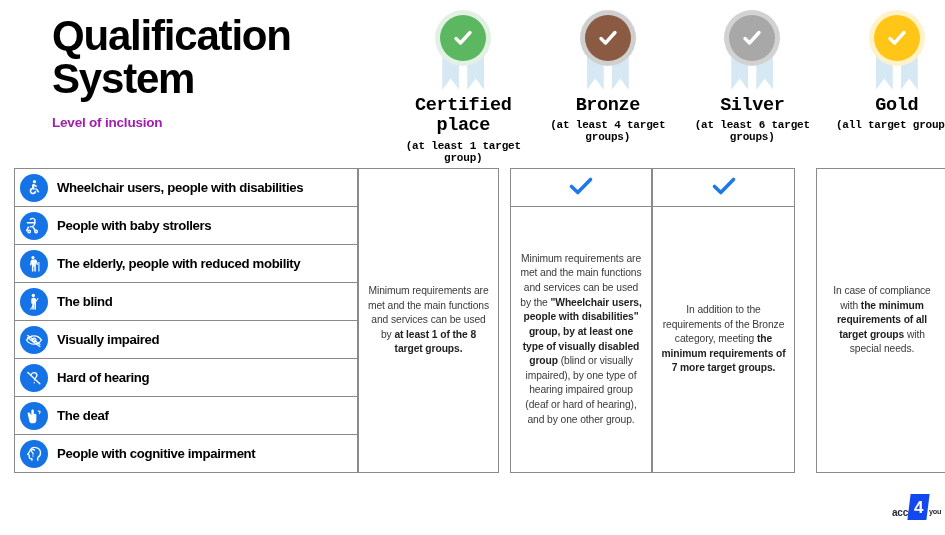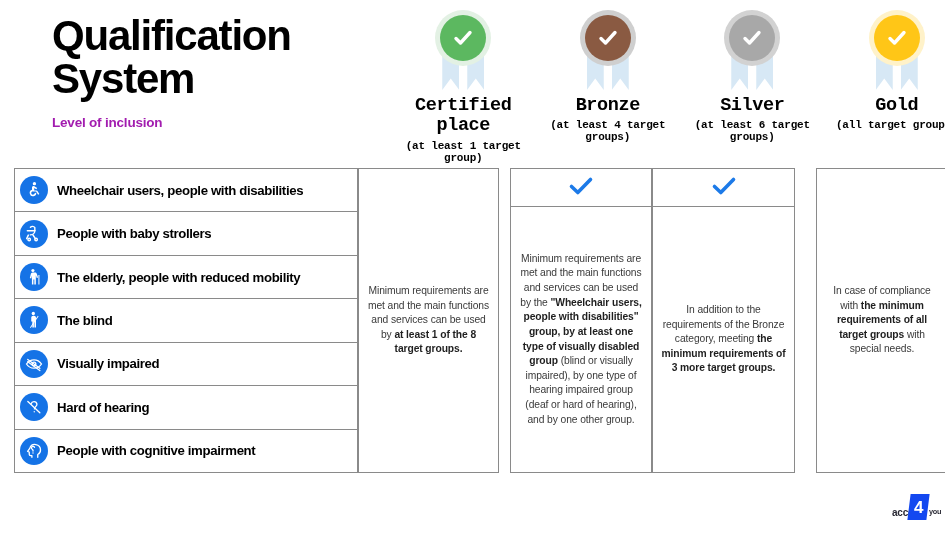--- a/index.html
+++ b/index.html
@@ -414,20 +414,29 @@
       <span class="row-icon">
         <svg width="20" height="20" viewBox="0 0 24 24" fill="none" stroke="#fff" stroke-width="1.6" stroke-linecap="round">
           <path d="M8.5 8.2a3.6 3.6 0 0 1 7 .4c0 2.6-3 3.3-3 5.7"></path>
           <path d="M12.3 17.6v.2"></path>
           <path d="M4.6 5.4 19 18.9"></path>
         </svg>
       </span>
       <span class="row-label">Hard of hearing</span>
     </div>
 
+    <div class="row">
+      <span class="row-icon">
+        <svg width="20" height="20" viewBox="0 0 24 24" fill="#fff">
+          <path d="M4.6 10.2c-.5-.9-.2-1.9.6-2.3.8-.4 1.7 0 2.1.8l1.5 2.8V5.8c0-.9.7-1.6 1.5-1.6s1.5.7 1.5 1.6v5.1c0-.9.7-1.6 1.5-1.6s1.5.7 1.5 1.6v6.4c0 1.9-1.6 3.5-3.5 3.5H9.6c-1.2 0-2.3-.6-2.9-1.7z"></path>
+          <path d="M16.8 5.2l3.4 1.2-1.2 3.4-1.2-.4.8-2.3-2.2-.8z" opacity=".95"></path>
+        </svg>
+      </span>
+      <span class="row-label">The deaf</span>
+    </div>
 
     <div class="row">
       <span class="row-icon">
         <svg width="20" height="20" viewBox="0 0 24 24" fill="none" stroke="#fff" stroke-width="1.6" stroke-linecap="round" stroke-linejoin="round">
           <path d="M16.5 19.5v-3.3c2-1 3.3-3 3.3-5.4A6.6 6.6 0 0 0 6.9 8.8L4.3 12.4l2 .8v2.8c0 .9.7 1.6 1.6 1.6h1.6v1.9"></path>
           <path d="M12.6 7.6a1.9 1.9 0 1 0-2.7 2.3c.6.4.9 1 .9 1.6v.6"></path>
           <path d="M10.8 14.2v.2"></path>
         </svg>
       </span>
       <span class="row-label">People with cognitive impairment</span>
@@ -456,21 +465,21 @@
 
   <div class="val-col vc-silver">
     <div class="check-cell">
       <span>
         <svg width="26" height="22" viewBox="0 0 26 22">
             <path d="M3.5 11.5 L9.8 17.5 L22.5 4.5" stroke="#1c7ae8" stroke-width="3.6" fill="none" stroke-linecap="round" stroke-linejoin="round"></path>
           </svg>
       </span>
     </div>
     <div class="desc-cell">
-      <div class="desc-text">In addition to the requirements of the Bronze category, meeting <b>the minimum requirements of 3 more target groups.</b></div>
+      <div class="desc-text">In addition to the requirements of the Bronze category, meeting <b>the minimum requirements of 7 more target groups.</b></div>
     </div>
   </div>
 
   <div class="val-col vc-gold">
     <div class="desc-cell">
       <div class="desc-text">In case of compliance with <b>the minimum requirements of all target groups</b> with special needs.</div>
     </div>
   </div>
 
 </div>

